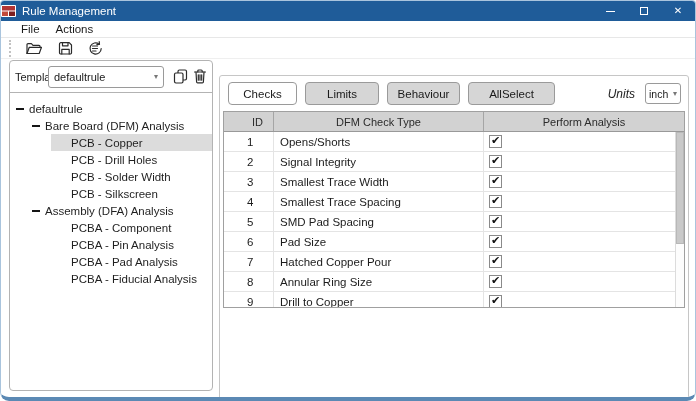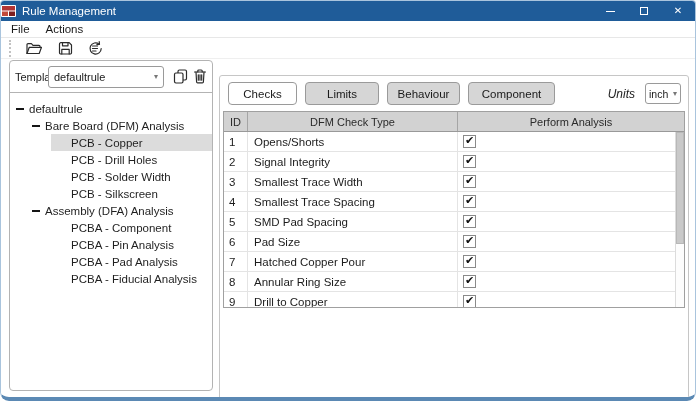--- a/index.html
+++ b/index.html
@@ -18,21 +18,21 @@
   
   .titlebar{height:20px;background:var(--titlebar);display:flex;align-items:center;}
   .app-icon{width:15px;height:12px;margin-right:6px;display:inline-flex;}
   .title{color:#fff;font-size:11.5px;}
   .win-controls{margin-left:auto;display:flex;height:100%;}
   .win-btn{width:34px;height:100%;display:flex;align-items:center;justify-content:center;color:#fff;font-size:10px;cursor:default;}
   .glyph-min{display:inline-block;width:9px;height:1px;background:#fff;}
   .glyph-max{display:inline-block;width:8px;height:8px;border:1px solid #fff;}
   .glyph-close{font-size:10px;line-height:1;}
   
-  .menubar{height:17px;display:flex;align-items:center;padding-left:10px;gap:16px;border-bottom:1px solid #e7e7e7;background:#fff;}
+  .menubar{height:17px;display:flex;align-items:center;padding-left:20px;gap:16px;border-bottom:1px solid #e7e7e7;background:#fff;}
   .menu-item{font-size:11.5px;color:#1a1a1a;}
   
   .toolbar{height:21px;display:flex;align-items:center;padding-left:8px;gap:9px;border-bottom:1px solid #efefef;background:#fff;}
   .gripper{width:3px;height:17px;border-left:2px dotted #c2c2c2;margin-right:2px;}
   .tool-btn{background:none;border:none;width:22px;height:20px;display:flex;align-items:center;justify-content:center;padding:0;}
   .tool-btn svg{display:block;}
   
   .main{position:relative;height:336px;background:#fff;}
   .left-panel{position:absolute;left:8px;top:1px;width:204px;height:331px;border:1px solid #b3b3b3;border-radius:4px;background:#fff;overflow:hidden;}
   .template-row{height:32px;border-bottom:1px solid #b3b3b3;display:flex;align-items:center;padding:0 5px;}
@@ -60,21 +60,21 @@
   .tab-limits{width:74px;}
   .tab-behaviour{width:73px;}
   .tab-allselect{width:87px;}
   .units{margin-left:auto;display:flex;align-items:center;}
   .units-label{font-size:12px;color:#222;margin-right:10px;font-style:italic;}
   .units-combo{width:36px;height:21px;padding:0 3px;font-size:10.5px;}
   
   .table{position:absolute;left:3px;top:35px;width:462px;height:197px;border:1px solid #a0a0a0;overflow:hidden;background:#fff;}
   .t-header{display:flex;height:20px;background:var(--table-header-bg);border-bottom:1px solid #999;}
   .th{display:flex;align-items:center;justify-content:center;font-size:11px;color:#2b2b2b;}
-  .c-id{width:24px;flex:none;}
+  .c-id{width:32px;flex:none;margin-left:18px;}
   .c-type{width:210px;flex:none;}
   .c-analysis{flex:1;}
   .t-header .c-id,.t-header .c-type{border-right:1px solid #a5a5a5;}
   .t-row{display:flex;height:20px;border-bottom:1px solid #e4e4e4;align-items:stretch;}
   .t-row .c-id,.t-row .c-type{border-right:1px solid #e4e4e4;display:flex;align-items:center;}
   .t-row .c-id{padding-left:5px;font-size:11.5px;color:#1c1c1c;}
   .t-row .c-type{padding-left:6px;font-size:11.5px;color:#1c1c1c;}
   .t-row .c-analysis{display:flex;align-items:center;padding-left:5px;}
   .checkbox{width:13px;height:13px;border:1px solid #8a8a8a;background:#fff;display:flex;align-items:center;justify-content:center;}
   .check-glyph{font-size:11px;line-height:1;color:#111;margin-top:-2px;}
@@ -246,21 +246,21 @@
     </span>
   </div>
         </div>
     </div>
 
     <div class="right-panel">
       <div class="tabs-row">
         <button class="tab-btn active tab-checks">Checks</button>
         <button class="tab-btn tab-limits">Limits</button>
         <button class="tab-btn tab-behaviour">Behaviour</button>
-        <button class="tab-btn tab-allselect">Component</button>
+        <button class="tab-btn tab-allselect">AllSelect</button>
         <div class="units">
           <span class="units-label">Units</span>
           <div class="combo units-combo">
             <span>inch</span>
             <span class="combo-arrow">▾</span>
           </div>
         </div>
       </div>
 
       <div class="table">

